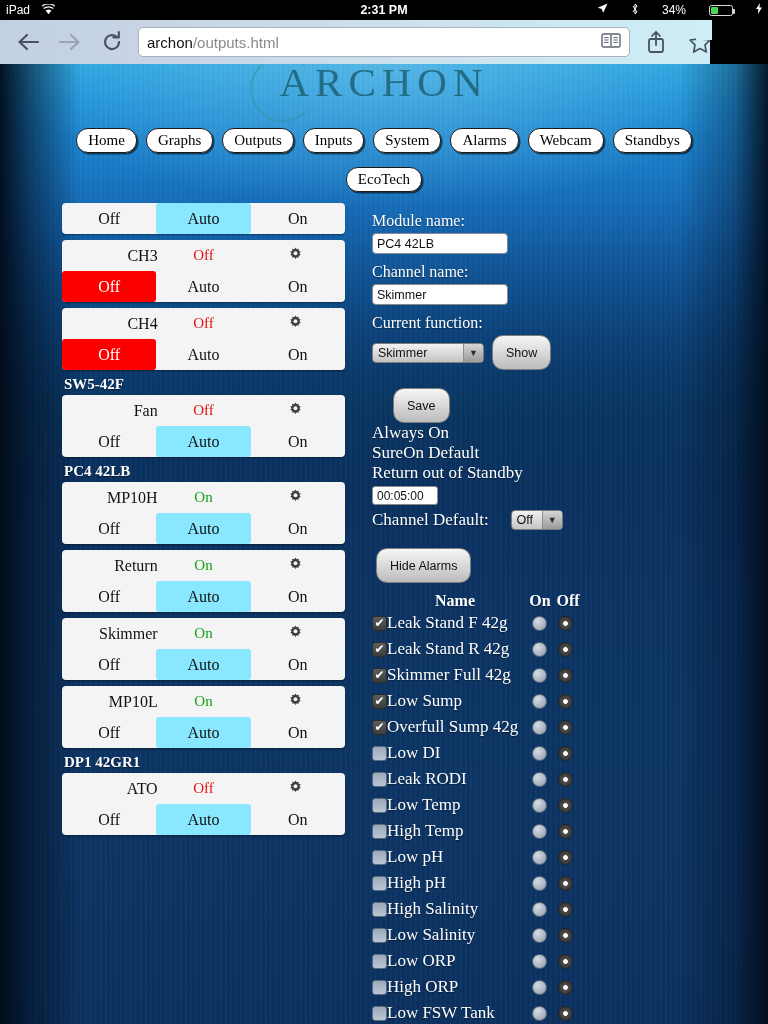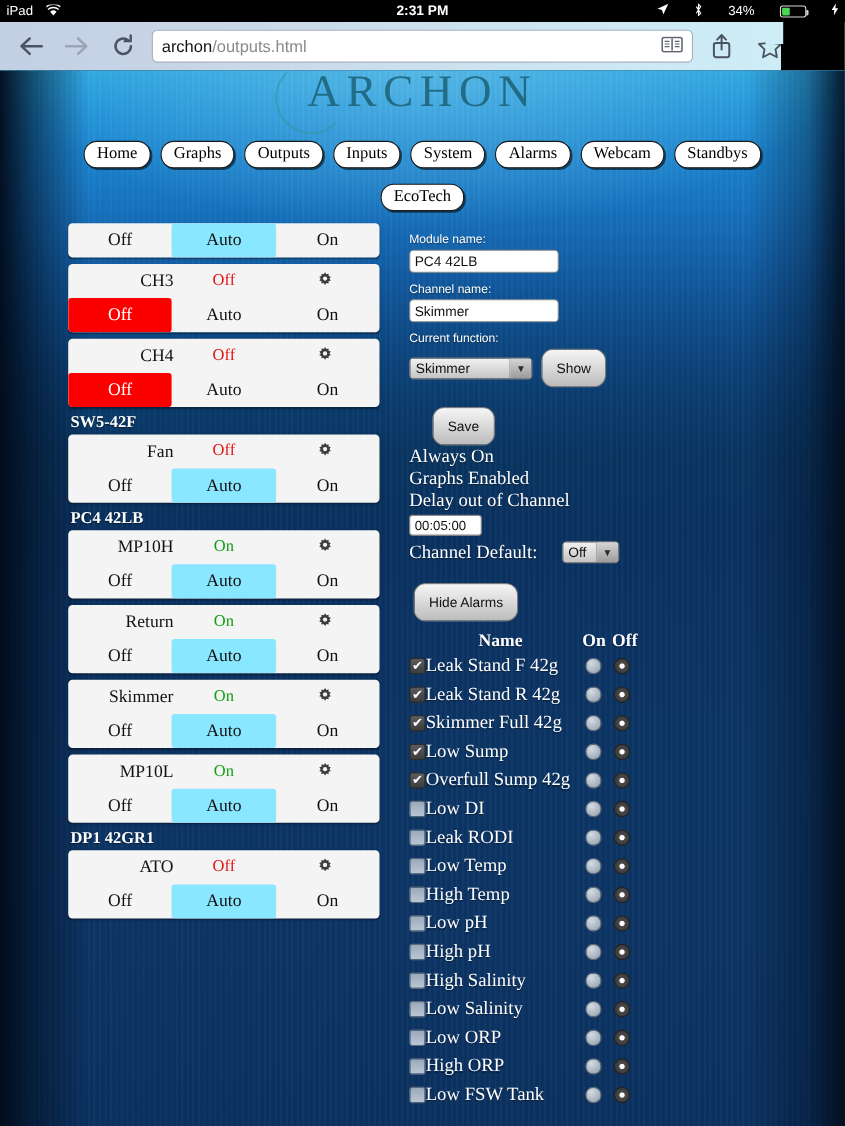--- a/index.html
+++ b/index.html
@@ -230,22 +230,22 @@
   .seg.sel-off  { background: #fc0000; color: #ffffff; }
 
   
   .rightcol {
     position: absolute; left: 372px; top: 139px;
     width: 340px;
     z-index: 3;
     color: #ffffff;
   }
   .field-label {
-    font-family: Liberation Sans, sans-serif;
-    font-size: 11px;
+    font-family: Liberation Serif, serif;
+    font-size: 16px;
     color: #ffffff;
     margin-top: 9px;
     margin-bottom: 3px;
     text-shadow: 0 1px 1px rgba(0,0,0,.45);
   }
   .txtinput {
     width: 136px; height: 21px;
     background: #fff;
     border: 1px solid #8a8a8a;
     border-radius: 4px;
@@ -609,22 +609,22 @@
           <span class="arrowbox">▼</span>
         </div>
         <div class="pillbtn">Show</div>
       </div>
 
       <div class="savewrap">
         <div class="pillbtn">Save</div>
       </div>
 
       <div class="flagline">Always On</div>
-      <div class="flagline">Graphs Enabled</div>
-      <div class="flagline">Delay out of Channel</div>
+      <div class="flagline">SureOn Default</div>
+      <div class="flagline">Return out of Standby</div>
       <div class="delayinput">00:05:00</div>
 
       <div class="chdefault">
         <span class="flagline">Channel Default:</span>
         <span class="select small">
           <span>Off</span>
           <span class="arrowbox">▼</span>
         </span>
       </div>
 

